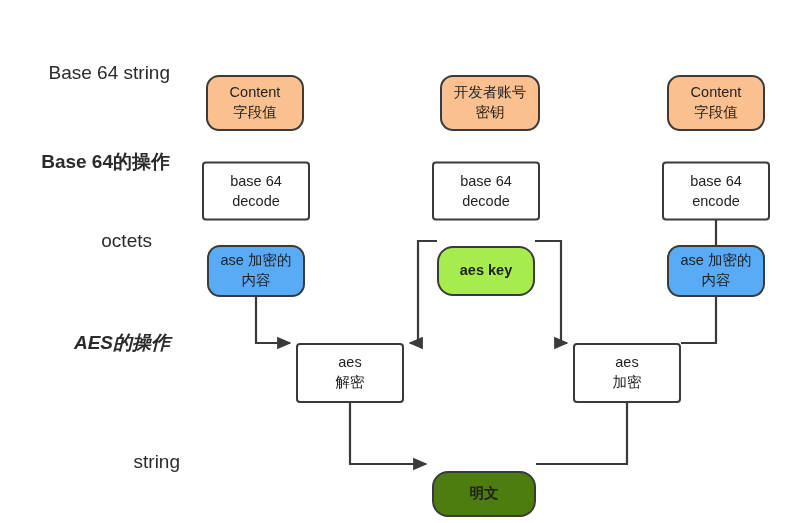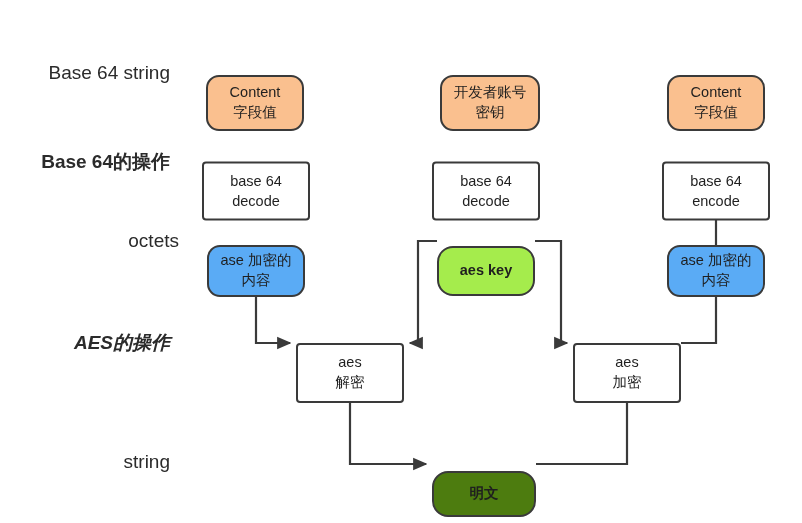--- a/index.html
+++ b/index.html
@@ -92,23 +92,23 @@
         <path d="M 535 241 L 561 241 L 561 343 L 567 343" marker-end="url(#ah)" stroke="#3a3a3a"></path>
         <path d="M 350 373 L 350 400 L 350 464 L 426 464" marker-end="url(#ah)" stroke="#3a3a3a"></path>
         <path d="M 536 464 L 627 464 L 627 379" marker-end="url(#ah)" stroke="#3a3a3a"></path>
         <path d="M 681 343 L 716 343 L 716 273" marker-end="url(#ah)" stroke="#3a3a3a"></path>
       </g>
   </svg>
 
   <div id="label-layer">
       <div class="row-label" style="left: 170px; top: 73px;">Base 64 string</div>
       <div class="row-label bold" style="left: 170px; top: 162px; padding-left: 12px;">Base 64的操作</div>
-      <div class="row-label" style="left: 179px; top: 241px; text-align: right;">octets</div>
+      <div class="row-label" style="left: 152px; top: 241px; text-align: right;">octets</div>
       <div class="row-label bold" style="left: 170px; top: 343px; font-style: italic;">AES的操作</div>
-      <div class="row-label" style="left: 170px; top: 462px;">string</div>
+      <div class="row-label" style="left: 180px; top: 462px;">string</div>
     </div>
   <div id="node-layer">
       <div class="node round" style="left: 255px; top: 73px; width: 98px; height: 56px; background: rgb(250, 192, 143);">
         <span class="ln">Content</span>
         <span class="ln">字段值</span>
       </div>
       <div class="node rect" style="left: 256px; top: 161px; width: 108px; height: 59px; background: rgb(255, 255, 255);">
         <span class="ln">base 64</span>
         <span class="ln">decode</span>
       </div>

